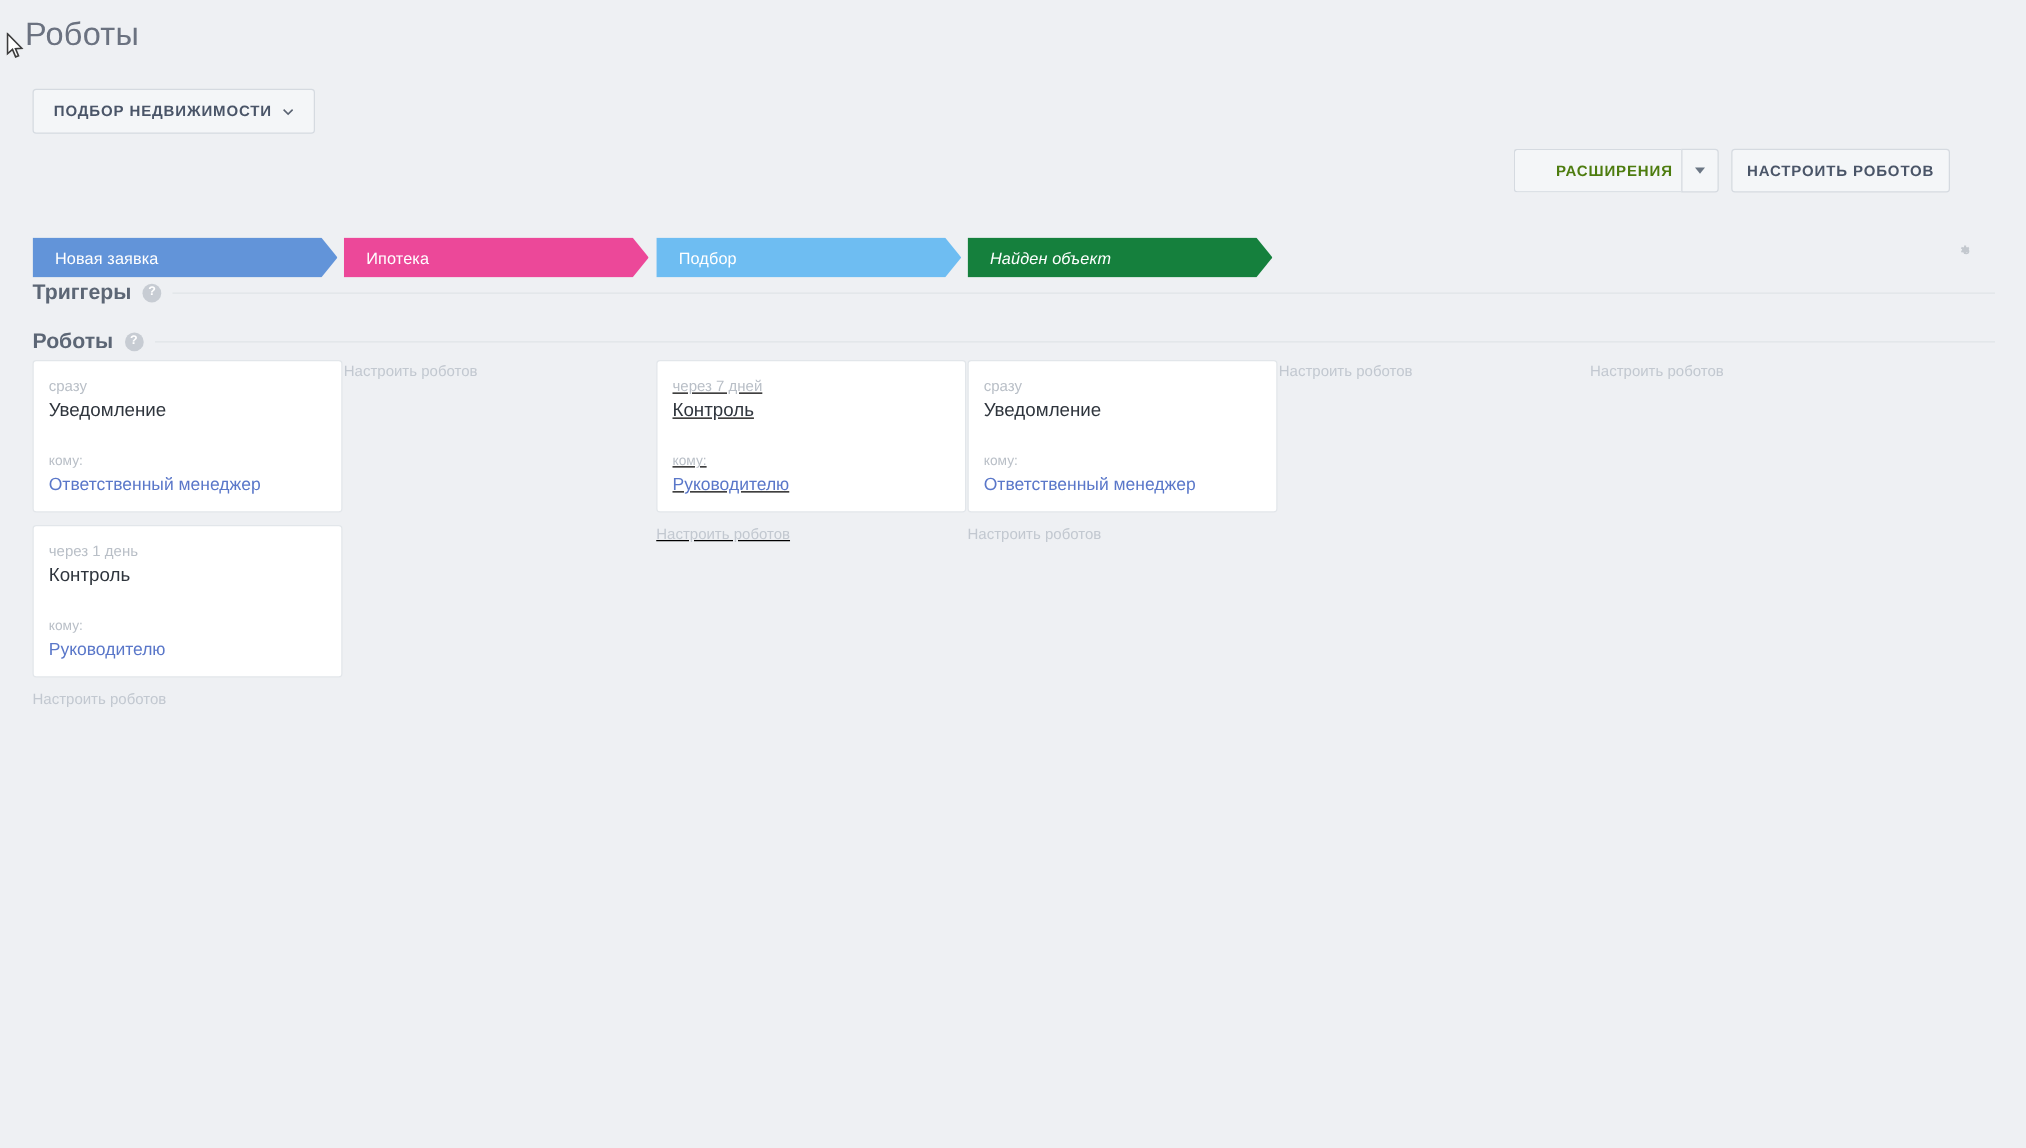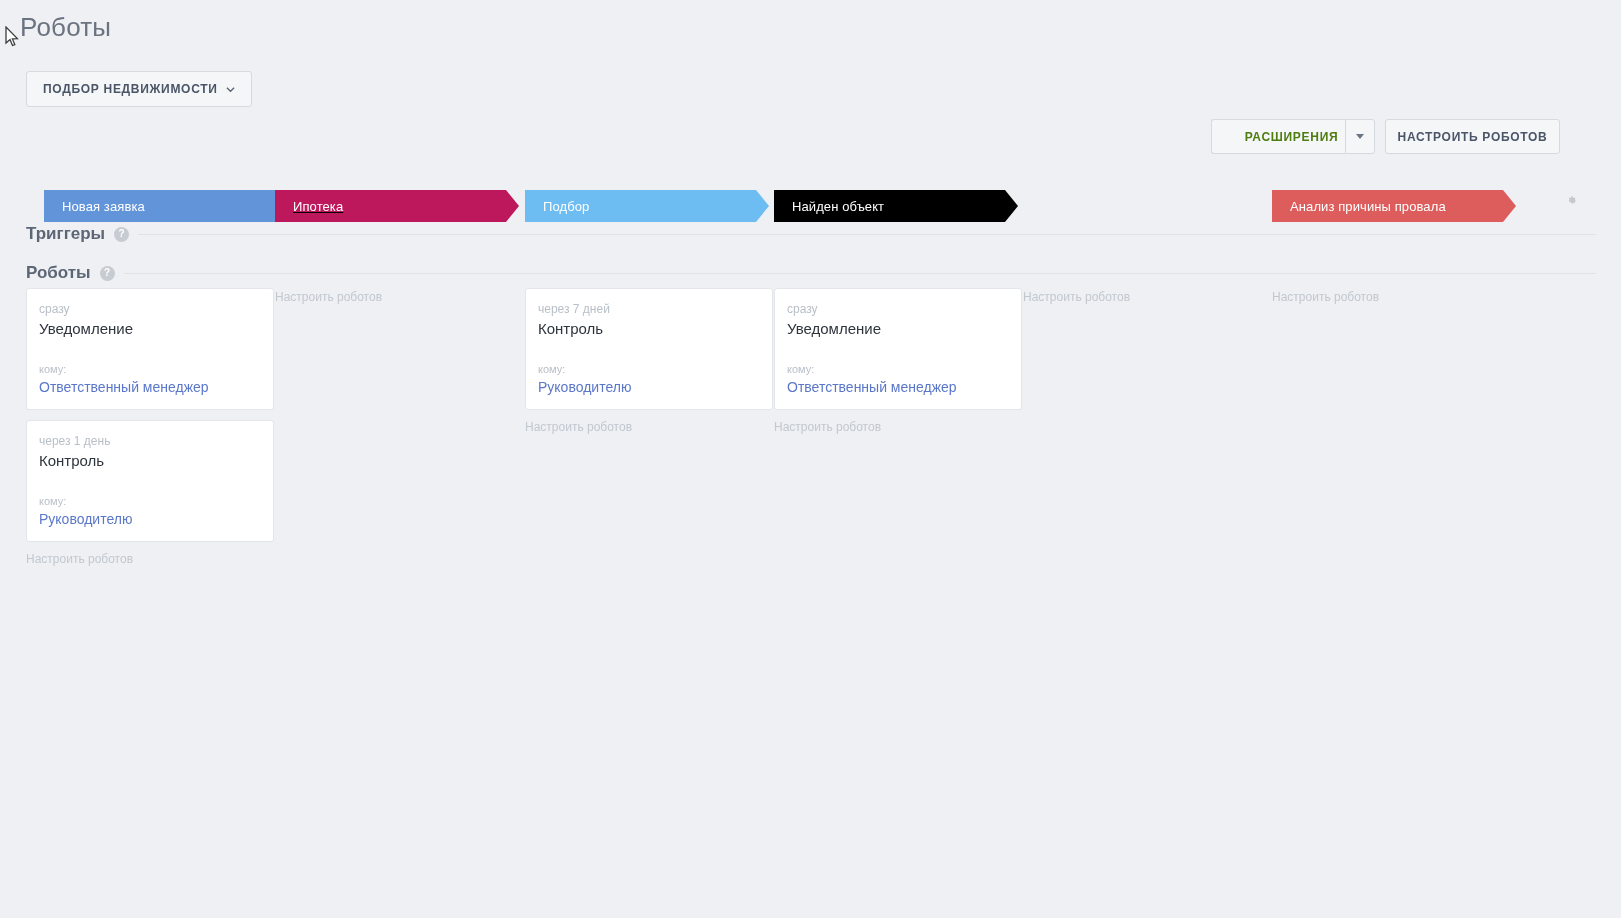--- a/index.html
+++ b/index.html
@@ -274,34 +274,31 @@
   </div>
   <div class="btn-ext-caret">
     <span class="caret-dn"></span>
   </div>
 
   <div class="btn-setup">
     <span class="lbl">НАСТРОИТЬ РОБОТОВ</span>
   </div>
 
   <div class="stages" id="stages">
-      <div class="stage" style="left: 26px; width: 244px; background: rgb(98, 148, 217); margin-left: 18px;">
+      <div class="stage" style="left: 26px; width: 244px; background: rgb(98, 148, 217);">
         <span class="stage-label">Новая заявка</span>
       </div>
-      <div class="stage" style="left: 275px; width: 244px; background: #be185d; text-decoration: underline;">
+      <div class="stage" style="left: 275px; width: 244px; background: #ec4899;">
         <span class="stage-label">Ипотека</span>
       </div>
       <div class="stage" style="left: 525px; width: 244px; background: rgb(110, 189, 242);">
         <span class="stage-label">Подбор</span>
       </div>
-      <div class="stage" style="left: 774px; width: 244px; background: #000000;">
+      <div class="stage" style="left: 774px; width: 244px; background: #15803d; font-style: italic;">
         <span class="stage-label">Найден объект</span>
-      </div>
-      <div class="stage" style="left: 1272px; width: 244px; background: rgb(221, 92, 92);">
-        <span class="stage-label">Анализ причины провала</span>
       </div>
     </div>
 
   <svg class="gear-icon" viewBox="0 0 16 16">
     <path fill="#c3c8ce" d="M8 5.2a2.8 2.8 0 100 5.6 2.8 2.8 0 000-5.6zm0 4.2a1.4 1.4 0 110-2.8 1.4 1.4 0 010 2.8z"></path>
     <path fill="#c3c8ce" d="M14.2 9.1l-1.1-.6a5.4 5.4 0 000-1l1.1-.6-.9-1.6-1.1.6a5.2 5.2 0 00-.9-.5V4.1h-1.9v1.3c-.3.1-.6.3-.9.5l-1.1-.6-.9 1.6 1.1.6a5.4 5.4 0 000 1l-1.1.6.9 1.6 1.1-.6c.3.2.6.4.9.5v1.3h1.9v-1.3c.3-.1.6-.3.9-.5l1.1.6.9-1.6z" transform="translate(-3.4 -1.4)"></path>
   </svg>
 
   <div class="section-row" id="row-triggers">
     <span class="section-title">Триггеры</span>
@@ -327,21 +324,21 @@
           <div class="card-when">через 1 день</div>
           <div class="card-title">Контроль</div>
           <div class="card-field-label">кому:</div>
           <div class="card-field-value">Руководителю</div>
         </div>
         <div class="setup-link" style="margin-top: 4px;">Настроить роботов</div>
       </div>
       <div class="column" style="left: 275px;">
         <div class="setup-link" style="margin-top: 2px;">Настроить роботов</div>
       </div>
-      <div class="column" style="left: 525px;">
+      <div class="column" style="left: 525px; text-decoration: underline;">
         <div class="card">
           <div class="card-when">через 7 дней</div>
           <div class="card-title">Контроль</div>
           <div class="card-field-label">кому:</div>
           <div class="card-field-value">Руководителю</div>
         </div>
         <div class="setup-link" style="margin-top: 4px;">Настроить роботов</div>
       </div>
       <div class="column" style="left: 774px;">
         <div class="card">

